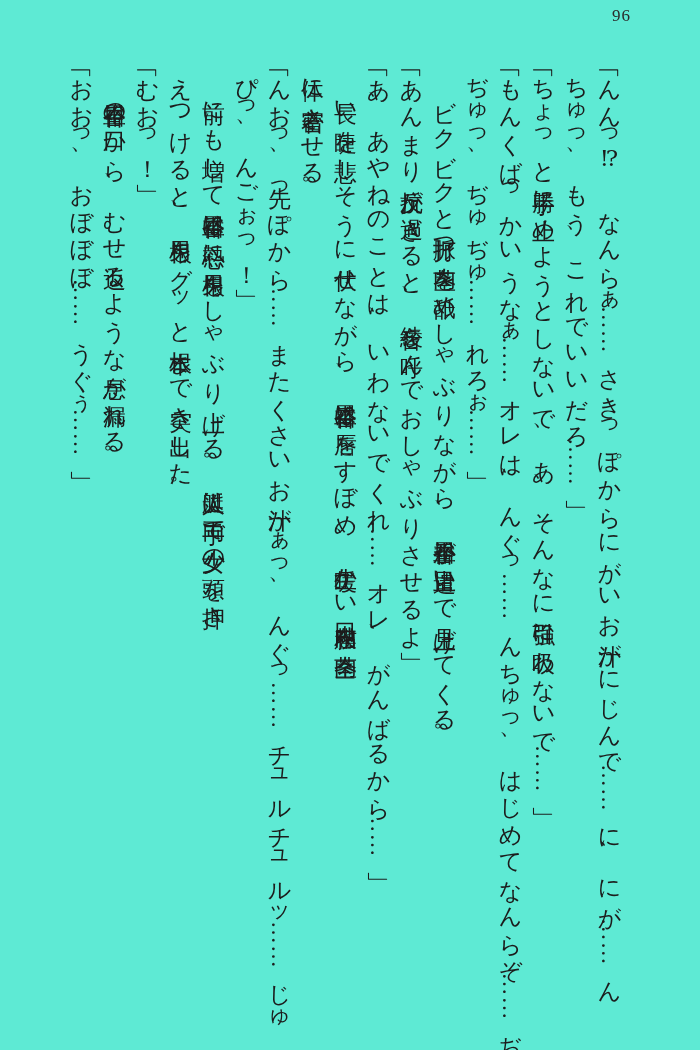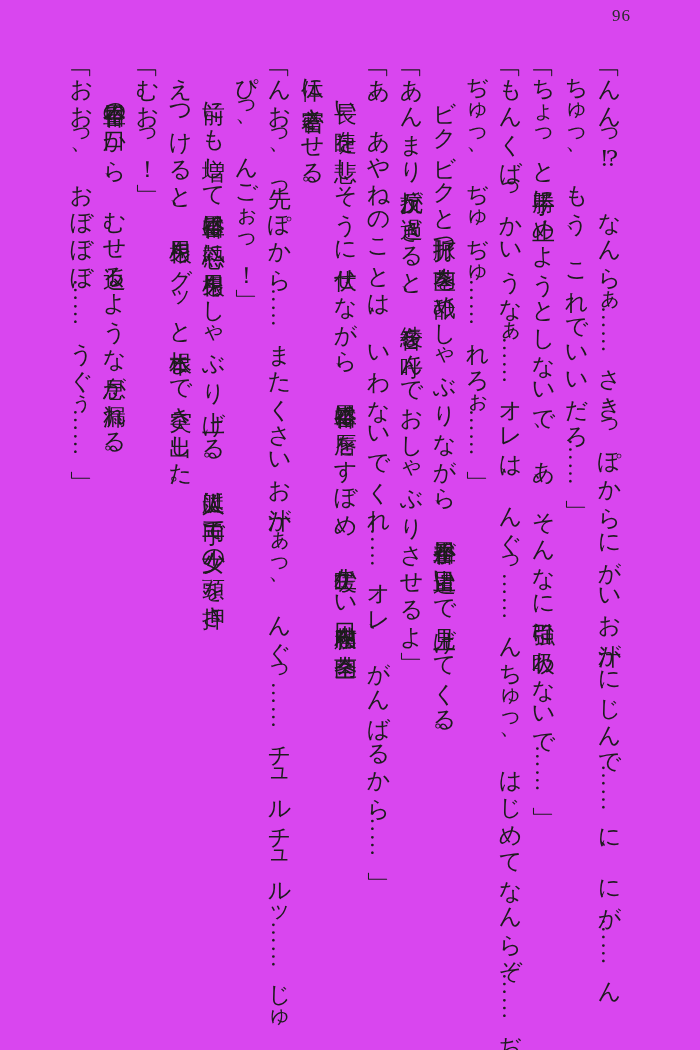--- a/index.html
+++ b/index.html
@@ -4,21 +4,21 @@
 <style>
   html, body {
     margin: 0;
     padding: 0;
     background: #ffffff;
   }
   .page {
     position: relative;
     width: 700px;
     height: 1050px;
-    background: #d946ef;
+    background: #5eead4;
     overflow: hidden;
     font-family: "Liberation Serif", "DejaVu Serif", serif;
     color: #1c1c1c;
   }
   .page-number {
     position: absolute;
     top: 6px;
     left: 612px;
     font-size: 17px;
     letter-spacing: 1px;

